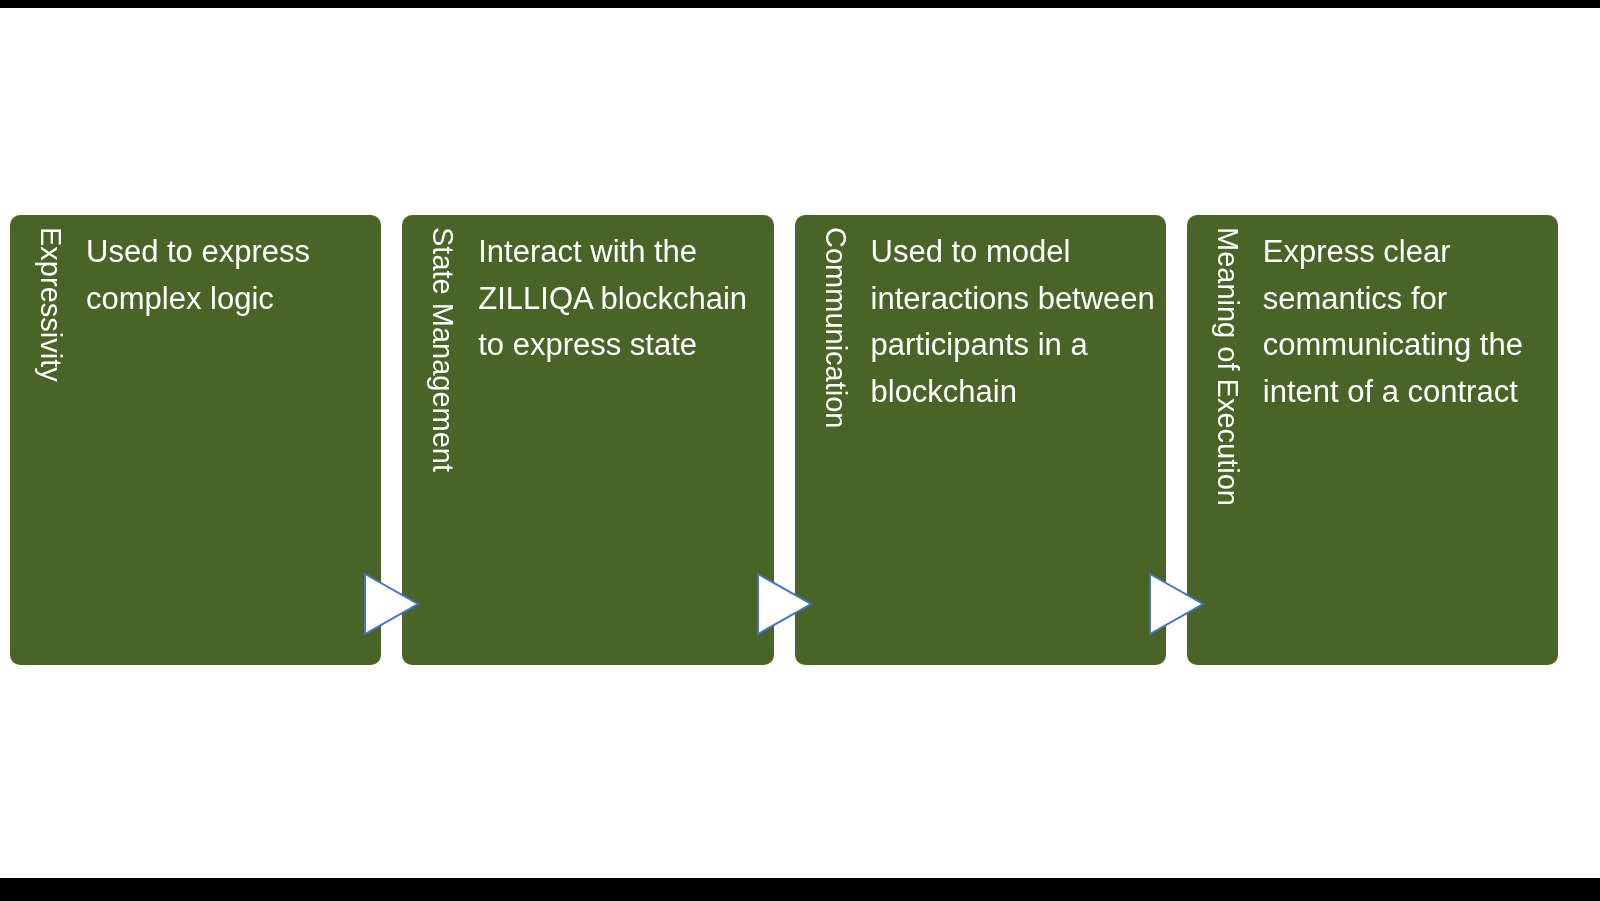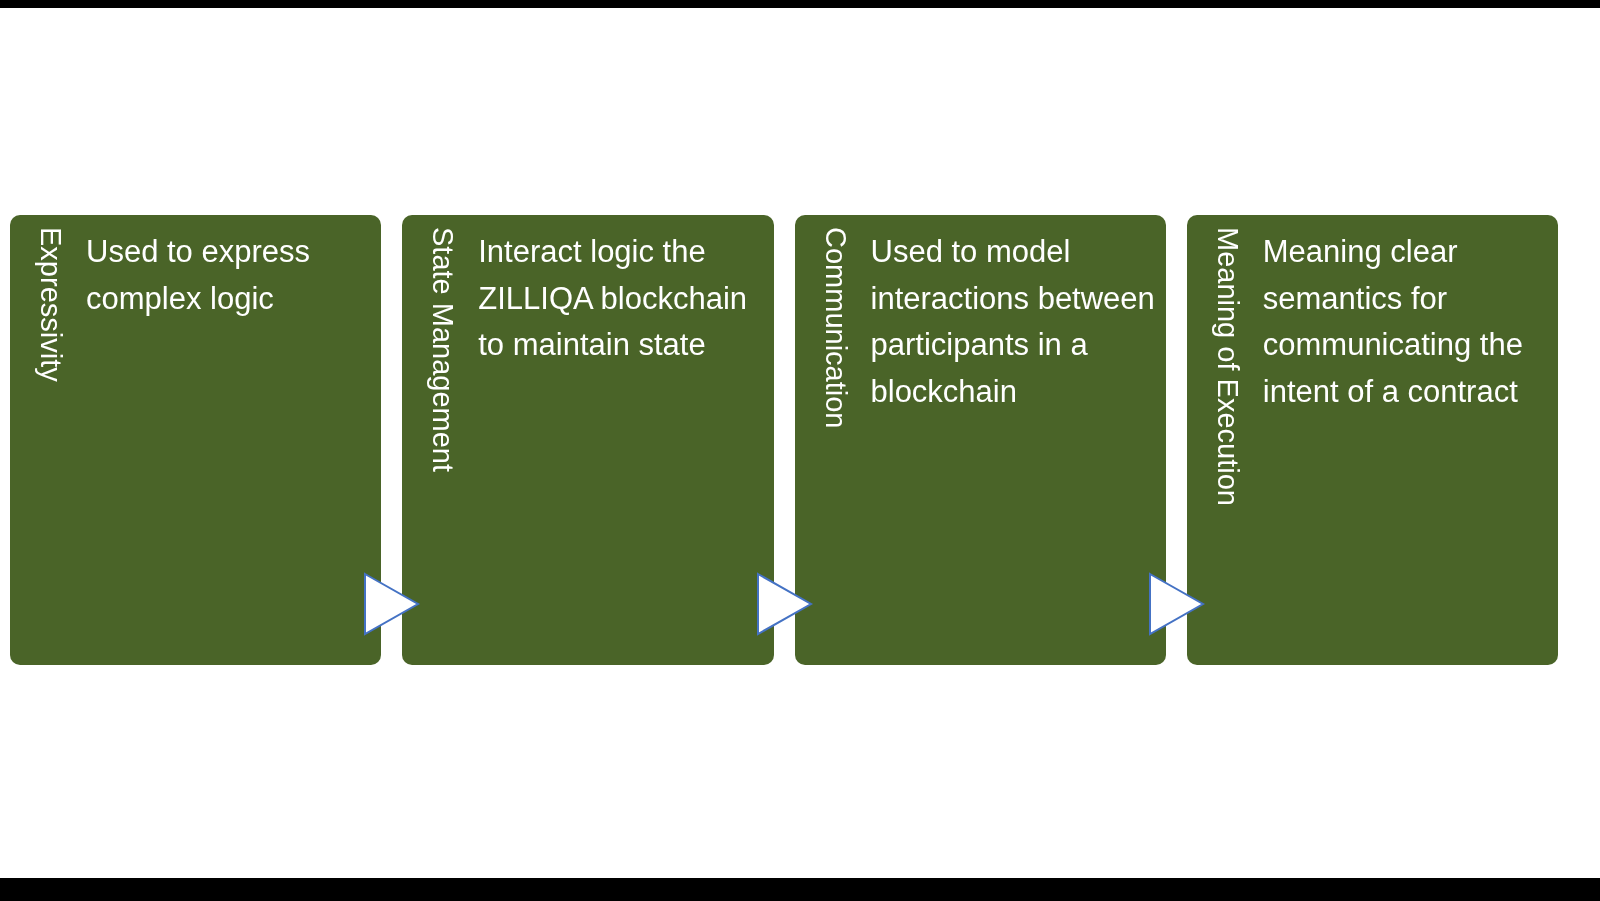--- a/index.html
+++ b/index.html
@@ -74,31 +74,31 @@
 
   <div class="row">
 
     <div class="box">
       <div class="vlabel">Expressivity</div>
       <div class="body-text">Used to express complex logic</div>
     </div>
 
     <div class="box">
       <div class="vlabel">State Management</div>
-      <div class="body-text">Interact logic the ZILLIQA blockchain to maintain state</div>
+      <div class="body-text">Interact with the ZILLIQA blockchain to express state</div>
     </div>
 
     <div class="box">
       <div class="vlabel">Communication</div>
       <div class="body-text">Used to model interactions between participants in a blockchain</div>
     </div>
 
     <div class="box">
       <div class="vlabel">Meaning of Execution</div>
-      <div class="body-text">Meaning clear semantics for communicating the intent of a contract</div>
+      <div class="body-text">Express clear semantics for communicating the intent of a contract</div>
     </div>
 
   </div>
 
   <div class="arrow arrow-1">
     <svg viewBox="0 0 58 64" xmlns="http://www.w3.org/2000/svg">
         <polygon points="2,2 55,32 2,62"></polygon>
       </svg>
   </div>
   <div class="arrow arrow-2">

